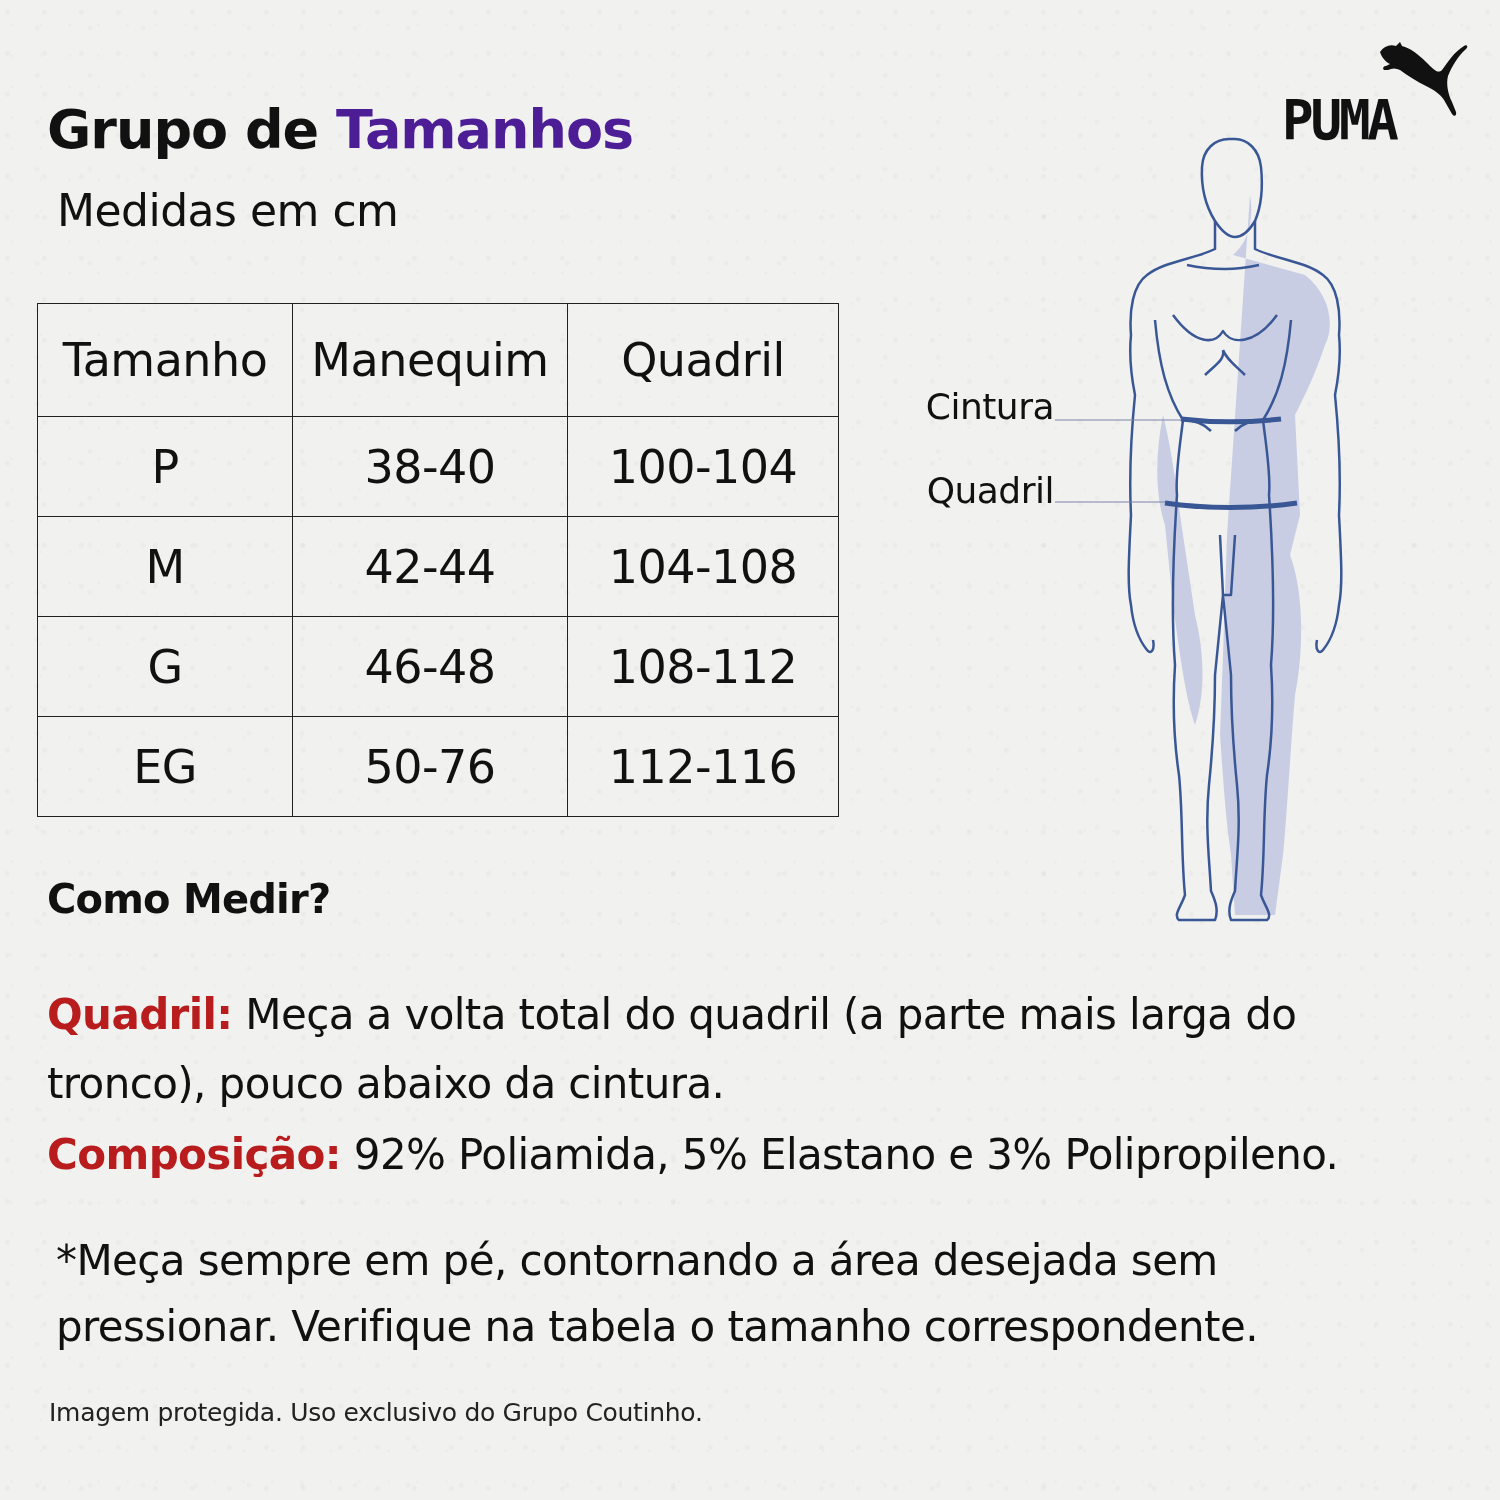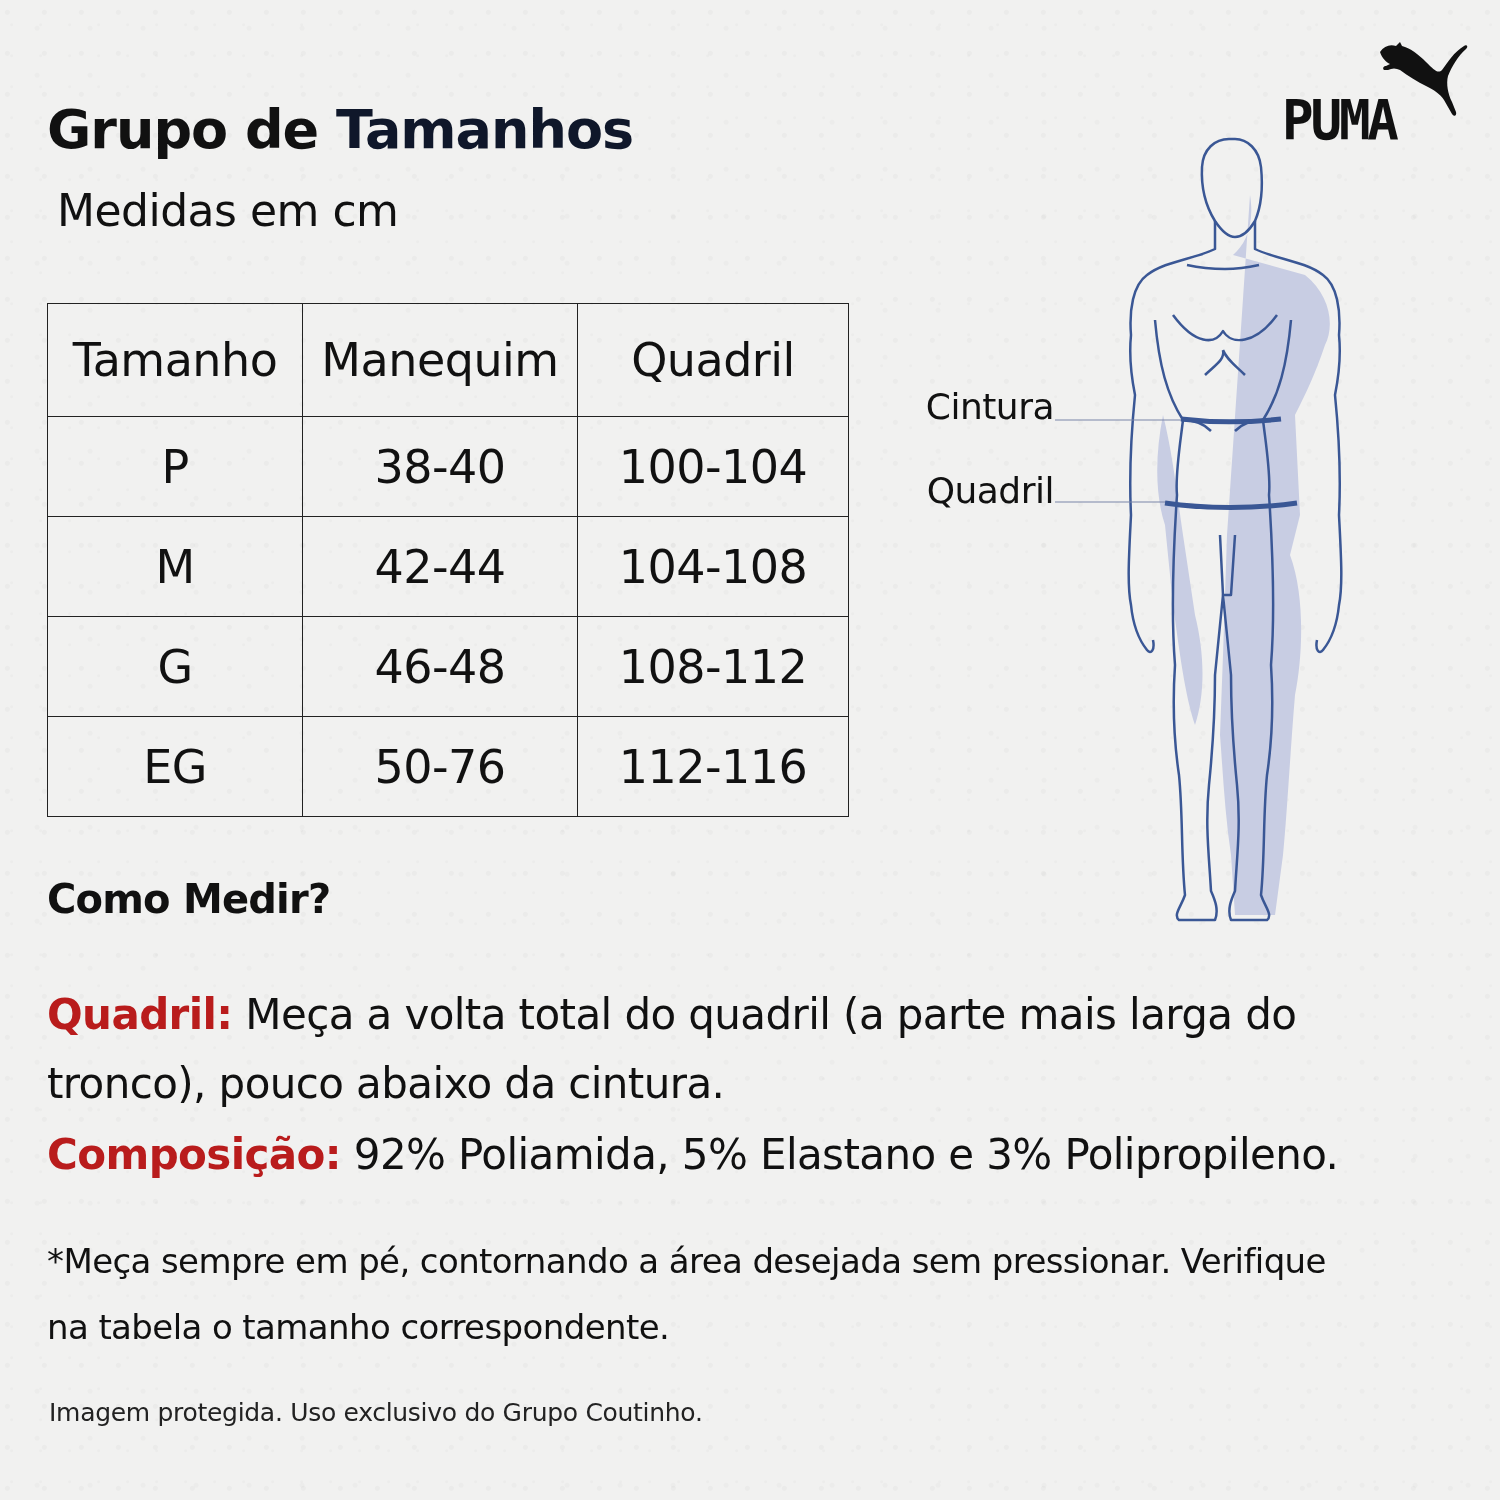--- a/index.html
+++ b/index.html
@@ -9,41 +9,41 @@
     background-image:
       radial-gradient(circle at 20% 30%, rgba(0,0,0,0.025) 0 2px, transparent 3px),
       radial-gradient(circle at 70% 60%, rgba(0,0,0,0.02) 0 2px, transparent 3px),
       radial-gradient(circle at 40% 80%, rgba(0,0,0,0.02) 0 1px, transparent 2px);
     background-size: 37px 41px, 53px 47px, 29px 31px;
     font-family: "DejaVu Sans", sans-serif;
     color:#111;
   }
   .abs { position:absolute; }
   .title { left:47px; top:98px; font-size:54px; font-weight:bold; letter-spacing:-1px; white-space:nowrap; }
-  .title .accent { color:#0f172a;margin-top:12px; }
+  .title .accent { color:#4c1d95;margin-top:12px; }
   .subtitle { left:57px; top:185px; font-size:44px; font-weight:normal; white-space:nowrap; letter-spacing:-0.5px; }
   .logo { left:1282px; top:40px; width:192px; height:100px; }
   .logo-text { position:absolute; left:0; top:48px; font-family:"DejaVu Sans Mono", monospace; font-weight:bold; font-size:50px; letter-spacing:-3px; transform:scaleX(1.05) scaleY(1.1); transform-origin:left top; color:#111; }
-  table.size { position:absolute; left:47px; top:303px; border-collapse:collapse;padding-left:44px; }
+  table.size { position:absolute; left:37px; top:303px; border-collapse:collapse;padding-left:44px; }
   table.size td, table.size th {
     border:1.5px solid #222; font-weight:normal; text-align:center;
     font-size:46px; padding:0; letter-spacing:-0.5px;
   }
   table.size th { height:112px; }
   table.size td { height:99px; }
   .c1 { width:254px; } .c2 { width:274px; } .c3 { width:270px; }
   .lbl { font-size:36px; white-space:nowrap; letter-spacing:-0.5px; }
   .lbl-cintura { right:446px; top:386px; }
   .lbl-quadril { right:446px; top:470px; }
   .h2 { left:47px; top:876px; font-size:40px; font-weight:bold; letter-spacing:-0.8px; white-space:nowrap; }
   .para { left:47px; width:1420px; font-size:42px; line-height:69px; letter-spacing:-0.6px; }
   .para .k { color:#b91c1c; font-weight:bold; }
   .p1 { top:980px; }
   .p2 { top:1120px; white-space:nowrap; }
-  .note { left:47px; top:1228px; width:1300px; font-size:34px; line-height:66px; letter-spacing:-0.6px; }
+  .note { left:56px; top:1228px; width:1300px; font-size:42px; line-height:66px; letter-spacing:-0.6px; }
   .foot { left:49px; top:1398px; font-size:25px; color:#222; white-space:nowrap; letter-spacing:-0.3px; }
 </style>
 </head>
 <body>
 
 <div class="abs title"><span>Grupo de </span><span class="accent">Tamanhos</span></div>
 <div class="abs subtitle">Medidas em cm</div>
 
 <div class="abs logo">
   <svg class="abs" style="left:96px;top:0" width="96" height="80" viewBox="0 0 96 80">

